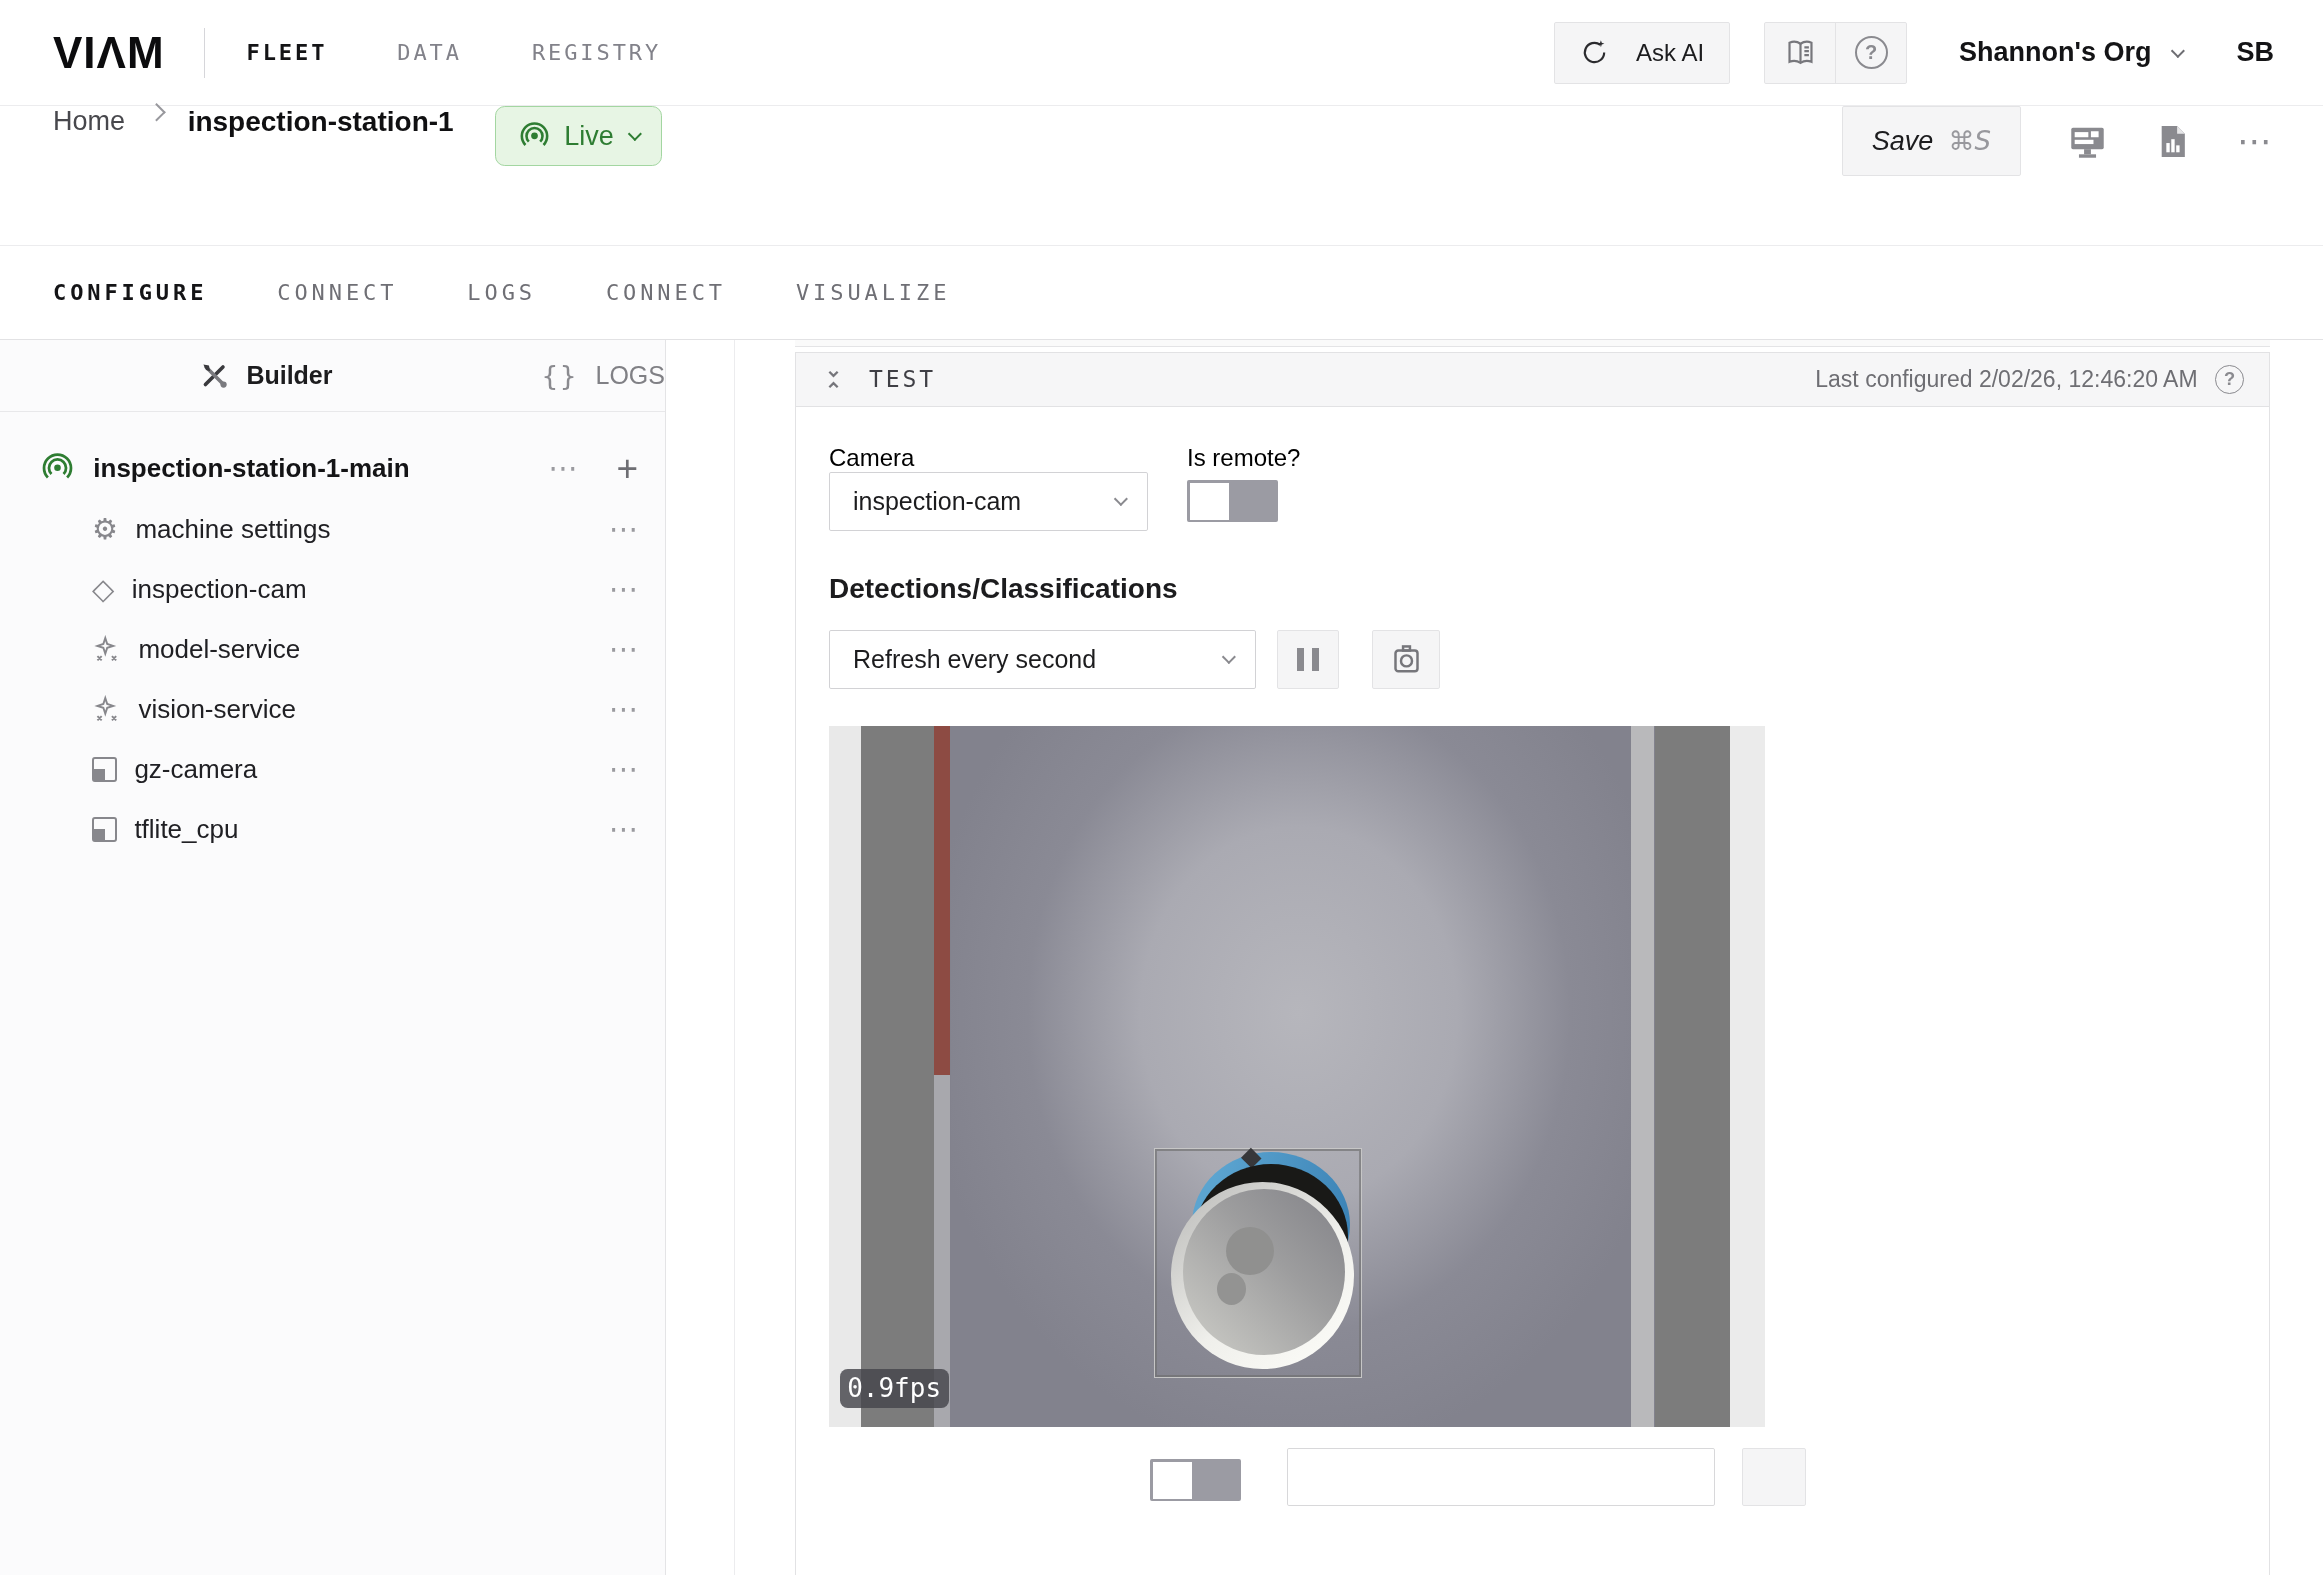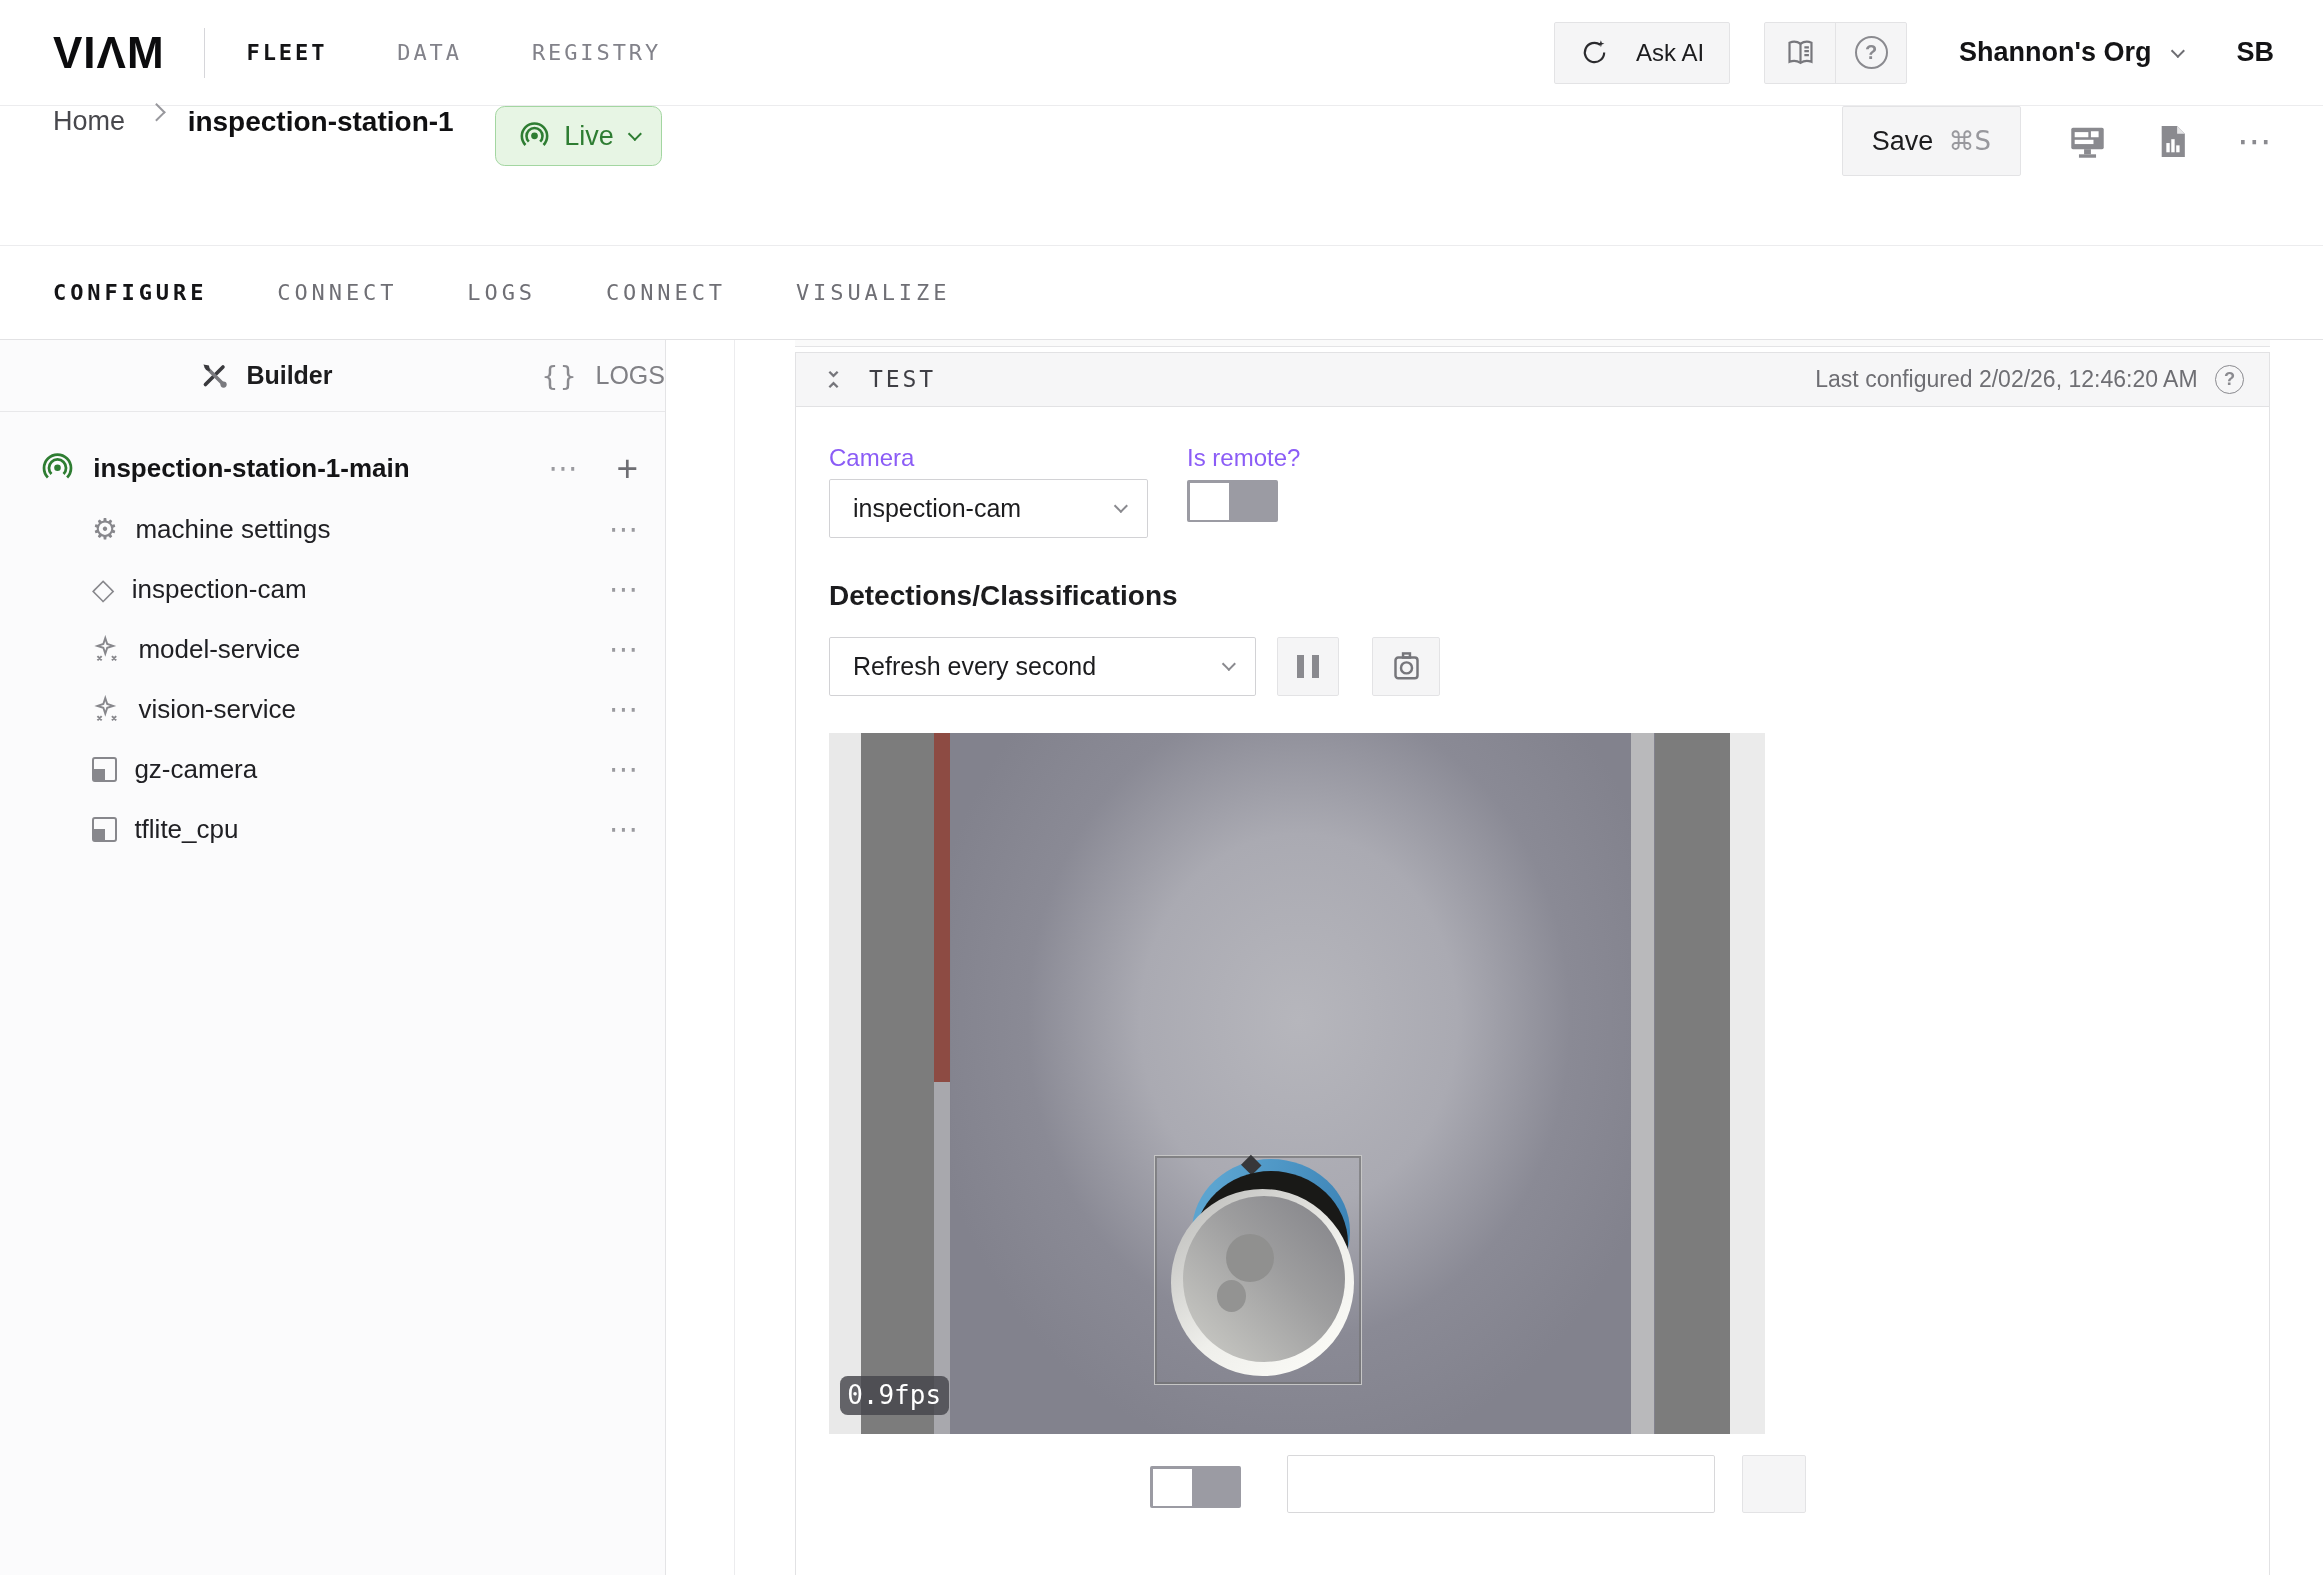--- a/index.html
+++ b/index.html
@@ -38,21 +38,21 @@
   
   .crumbrow { position:absolute; left:0; top:106px; width:2323px; height:140px; background:#fff;
               border-bottom:1px solid #ececee; display:flex; align-items:flex-start; padding:0 49px 0 53px; }
   .crumb-home { font-size:27px; color:#48484d; cursor:pointer; }
   .crumb-sep { margin:0 25px; }
   .crumb-name { font-size:28px; font-weight:700; color:#101012; }
   .live-badge { margin-left:41px; display:flex; align-items:center; gap:14.5px; background:#e7f5e4; border:1px solid #a3d6a1;
                 border-radius:9.7px; padding:13.5px 23px; cursor:pointer; }
   .live-text { font-size:27px; color:#2e7d32; }
   .chev.green { border-color:#2e7d32; }
-  .crumbrow-right { margin-left:auto; display:flex; align-items:center; }
+  .crumbrow-right { margin-left:auto; display:flex; align-items:center;font-style:italic; }
   .save-btn { height:70px; padding:0 29px; gap:15.4px; font-size:27px; color:#1c1c1e; cursor:pointer; }
   .save-shortcut { color:#98989d; font-size:26px; }
   .icon-btn { margin-left:46px; cursor:pointer; display:flex; align-items:center; }
   .dots { color:#8a8a8f; font-size:35px; letter-spacing:1.9px; line-height:1; }
 
   
   .tabbar { position:absolute; left:0; top:246px; width:2323px; height:94px; background:#fff;
             border-bottom:1px solid #e2e2e4; display:flex; align-items:center; gap:70px; padding:0 53px; }
   .tab { font-family:"DejaVu Sans Mono", monospace; font-size:22px; letter-spacing:3.9px; color:#6f6f75; cursor:pointer; }
   .tab.active { color:#141416; font-weight:700; }
@@ -88,21 +88,21 @@
   .prev-card-sliver { position:absolute; left:128px; top:0; width:1475px; height:6.8px; background:#fafafa; border-bottom:1px solid #e4e4e6; }
 
   .panel { position:absolute; left:128px; top:11.6px; width:1475px; height:1371px; border:1px solid #e2e2e4; background:#fff; }
   .panel-header { height:54px; background:#f6f6f7; border-bottom:1px solid #e2e2e4; display:flex; align-items:center; padding:0 25px; }
   .panel-title { margin-left:23px; font-family:"DejaVu Sans Mono", monospace; font-size:23px; letter-spacing:2.9px; color:#3f3f45; }
   .panel-header-right { margin-left:auto; display:flex; align-items:center; gap:17.4px; }
   .last-config { font-size:23px; color:#6e6e73; }
   .help-circle.sm2 { width:29px; height:29px; font-size:18.3px; border-width:1.9px; }
 
   .panel-body { padding:37px 33px 0 33px; }
-  .field-label { font-size:24px; color:#8b5cf6; margin-bottom:7px; }
+  .field-label { font-size:24px; color:#000000; margin-bottom:0; }
   .top-fields { display:flex; gap:39px; }
   .select { background:#fff; border:1px solid #d2d2d5; border-radius:1.9px; height:59px; display:flex; align-items:center;
             padding:0 23px; font-size:25px; color:#1c1c1e; cursor:pointer; }
   .select .chev { margin-left:auto; border-color:#8a8a8f; }
   .sel-camera { width:319px; }
   .sel-refresh { width:427px; }
   .toggle { position:relative; width:91px; height:42px; background:#9b9ba3; border-radius:1.9px; cursor:pointer; }
   .toggle .knob { position:absolute; left:2.9px; top:2.9px; width:39px; height:37px; background:#fff; }
   .toggle.is-remote { margin-top:8.7px; }
 

